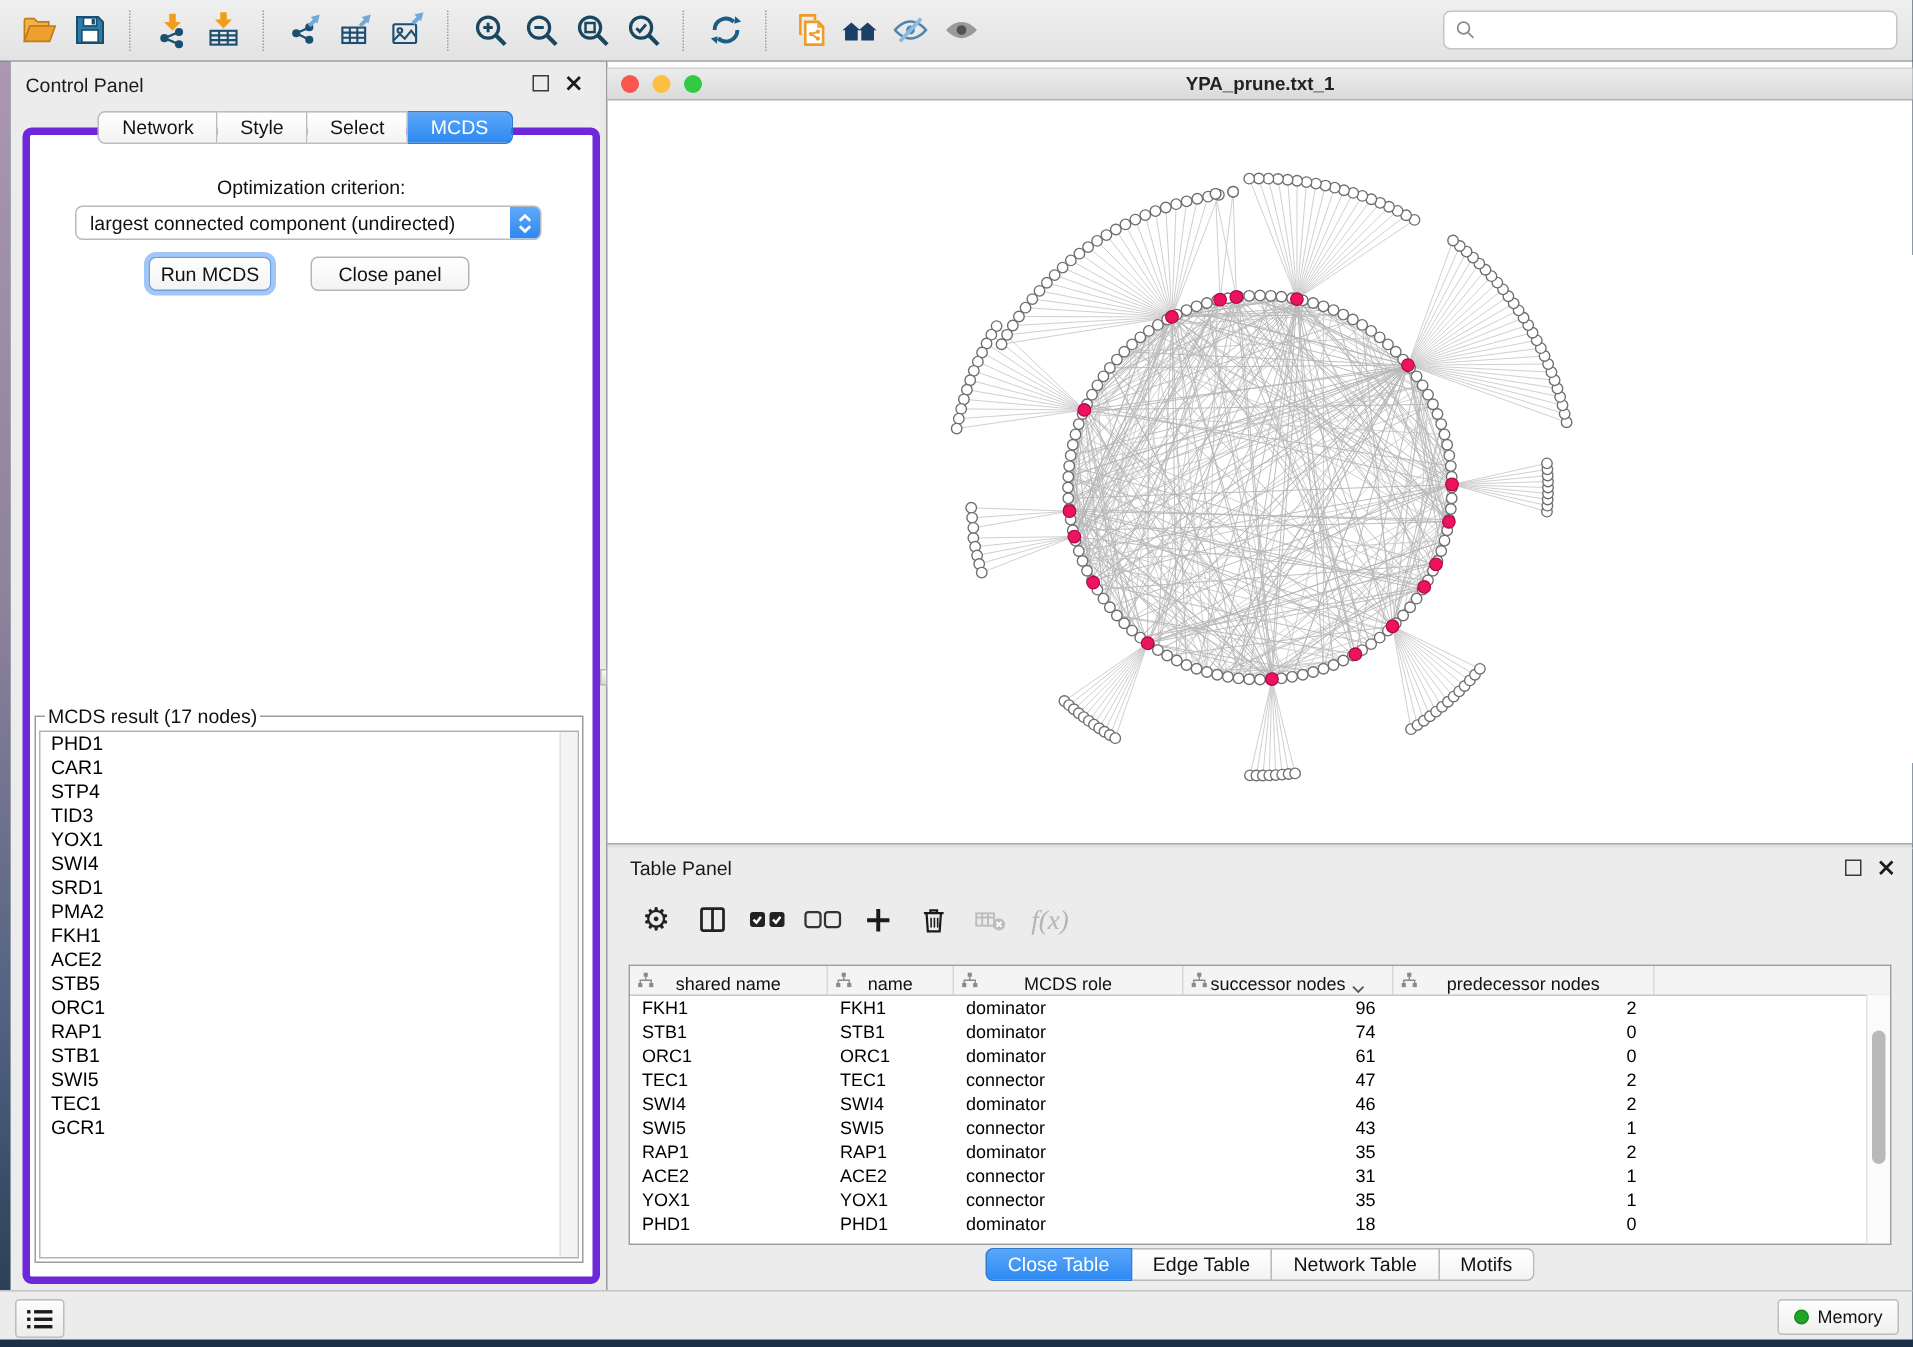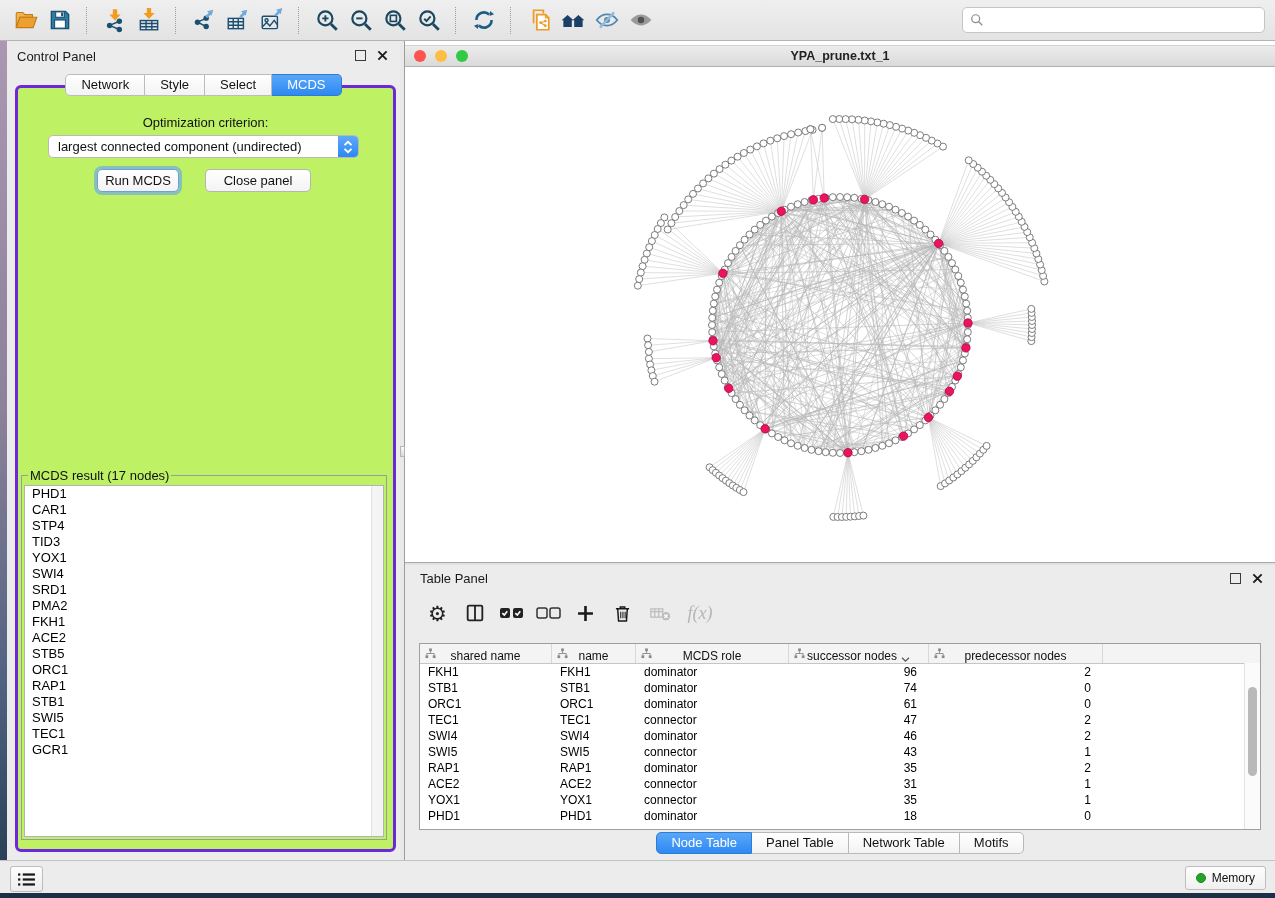--- a/index.html
+++ b/index.html
@@ -23,22 +23,22 @@
   .float-ico{width:9px;height:9px;border:1.5px solid #3a3a3a;display:inline-block}
   .close-ico svg{width:11px;height:11px;display:block}
   
   .cpanel{position:absolute;left:7px;top:41px;width:393px;height:819px;background:#ececec}
   .cp-tabs{position:absolute;left:0;top:33px;width:100%;display:flex;justify-content:center;z-index:2}
   .cp-tab{height:20px;line-height:20px;padding:0 15px;font-size:13px;background:linear-gradient(#fff,#f3f3f3);
     border:1px solid #bcbcbc;border-left:none;color:#111}
   .cp-tab:first-child{border-left:1px solid #bcbcbc;border-radius:5px 0 0 5px}
   .cp-tab:last-child{border-radius:0 5px 5px 0}
   .cp-tab.sel{background:linear-gradient(#5aa7f9,#2e89f2);color:#fff;border-color:#2e7bd6}
-  .cp-body{position:absolute;left:8px;top:44px;width:375px;height:761px;background:#bef264;
-    border:3px solid #6d28d9;border-radius:6px}
+  .cp-body{position:absolute;left:8px;top:44px;width:375px;height:761px;background:#ffffff;
+    border:5px solid #6d28d9;border-radius:6px}
   .opt-label{position:absolute;left:0;right:0;top:27px;text-align:center;font-size:13px;color:#111}
   .dropdown{position:absolute;left:30px;top:47px;width:311px;height:23px;display:flex;align-items:center;
     background:#fff;border:1px solid #b9b9b9;border-radius:5px;box-sizing:border-box;overflow:hidden}
   .dd-text{flex:1;font-size:13px;padding-left:9px;color:#111;white-space:nowrap}
   .dd-btn{width:20px;align-self:stretch;background:linear-gradient(#5fa9fa,#2d88f1);
     display:flex;align-items:center;justify-content:center}
   .btn{position:absolute;height:23px;background:linear-gradient(#ffffff,#f3f3f3);border:1px solid #b5b5b5;
     border-radius:5px;font-size:13px;display:flex;align-items:center;justify-content:center;color:#111;box-sizing:border-box}
   .btn.focusring{box-shadow:0 0 0 3px rgba(98,160,243,.6);border-color:#6d9ee0}
   .mcds-fieldset{position:absolute;left:3px;top:380px;width:366px;height:372px;box-sizing:border-box;
@@ -1302,22 +1302,22 @@
               <div class="td" style="width: 153px;">dominator</div>
               <div class="td num" style="width: 140px;">18</div>
               <div class="td num" style="width: 174px;">0</div>
             </div>
           </div>
         <div class="vscroll">
             <div class="vthumb"></div>
           </div>
       </div>
       <div class="btabs">
-          <div class="btab sel">Node Table</div>
-          <div class="btab">Panel Table</div>
+          <div class="btab sel">Close Table</div>
+          <div class="btab">Edge Table</div>
           <div class="btab">Network Table</div>
           <div class="btab">Motifs</div>
         </div>
     </div>
   </div>
 
   <div class="statusbar">
     <div class="listbtn">
       <svg width="19" height="15" viewBox="0 0 20 16">
           <g fill="#1a1a1a">

